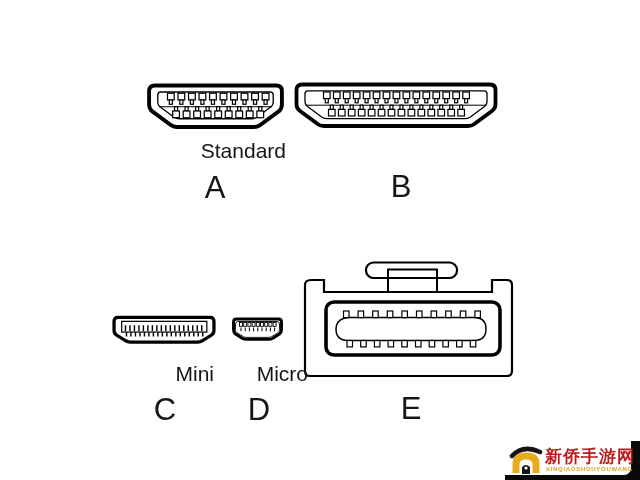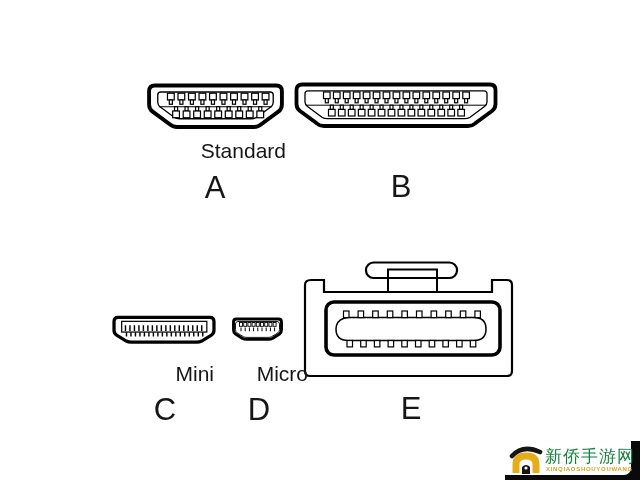--- a/index.html
+++ b/index.html
@@ -10,21 +10,21 @@
   .abs{position:absolute;}
   .lbl{position:absolute;text-align:right;font-size:21px;line-height:22px;color:#161616;}
   .letter{position:absolute;text-align:center;font-size:31px;line-height:36px;color:#161616;}
   svg{display:block;}
   
   #wm-shadow{position:absolute;left:505px;top:441px;width:150px;height:55px;
     background:#0a0a0a;border-radius:9px;}
   #wm-card{position:absolute;left:494px;top:426px;width:137px;height:49px;
     background:#ffffff;border-radius:7px;}
   #wm-name{position:absolute;left:545px;top:447px;width:80px;font-size:17px;
-    font-weight:normal;letter-spacing:1px;color:#15803d;line-height:19px;white-space:nowrap;}
+    font-weight:bold;letter-spacing:1px;color:#b91c1c;line-height:19px;white-space:nowrap;}
   #wm-roman{position:absolute;left:546px;top:466px;width:80px;font-size:6px;
     font-weight:bold;letter-spacing:0.7px;color:#dfa11b;white-space:nowrap;}
 </style>
 </head>
 <body>
 
 <div id="page">
 
   <svg class="abs" style="left:146px;top:83px" width="139" height="47" viewBox="0 0 135 46">
     <defs>

